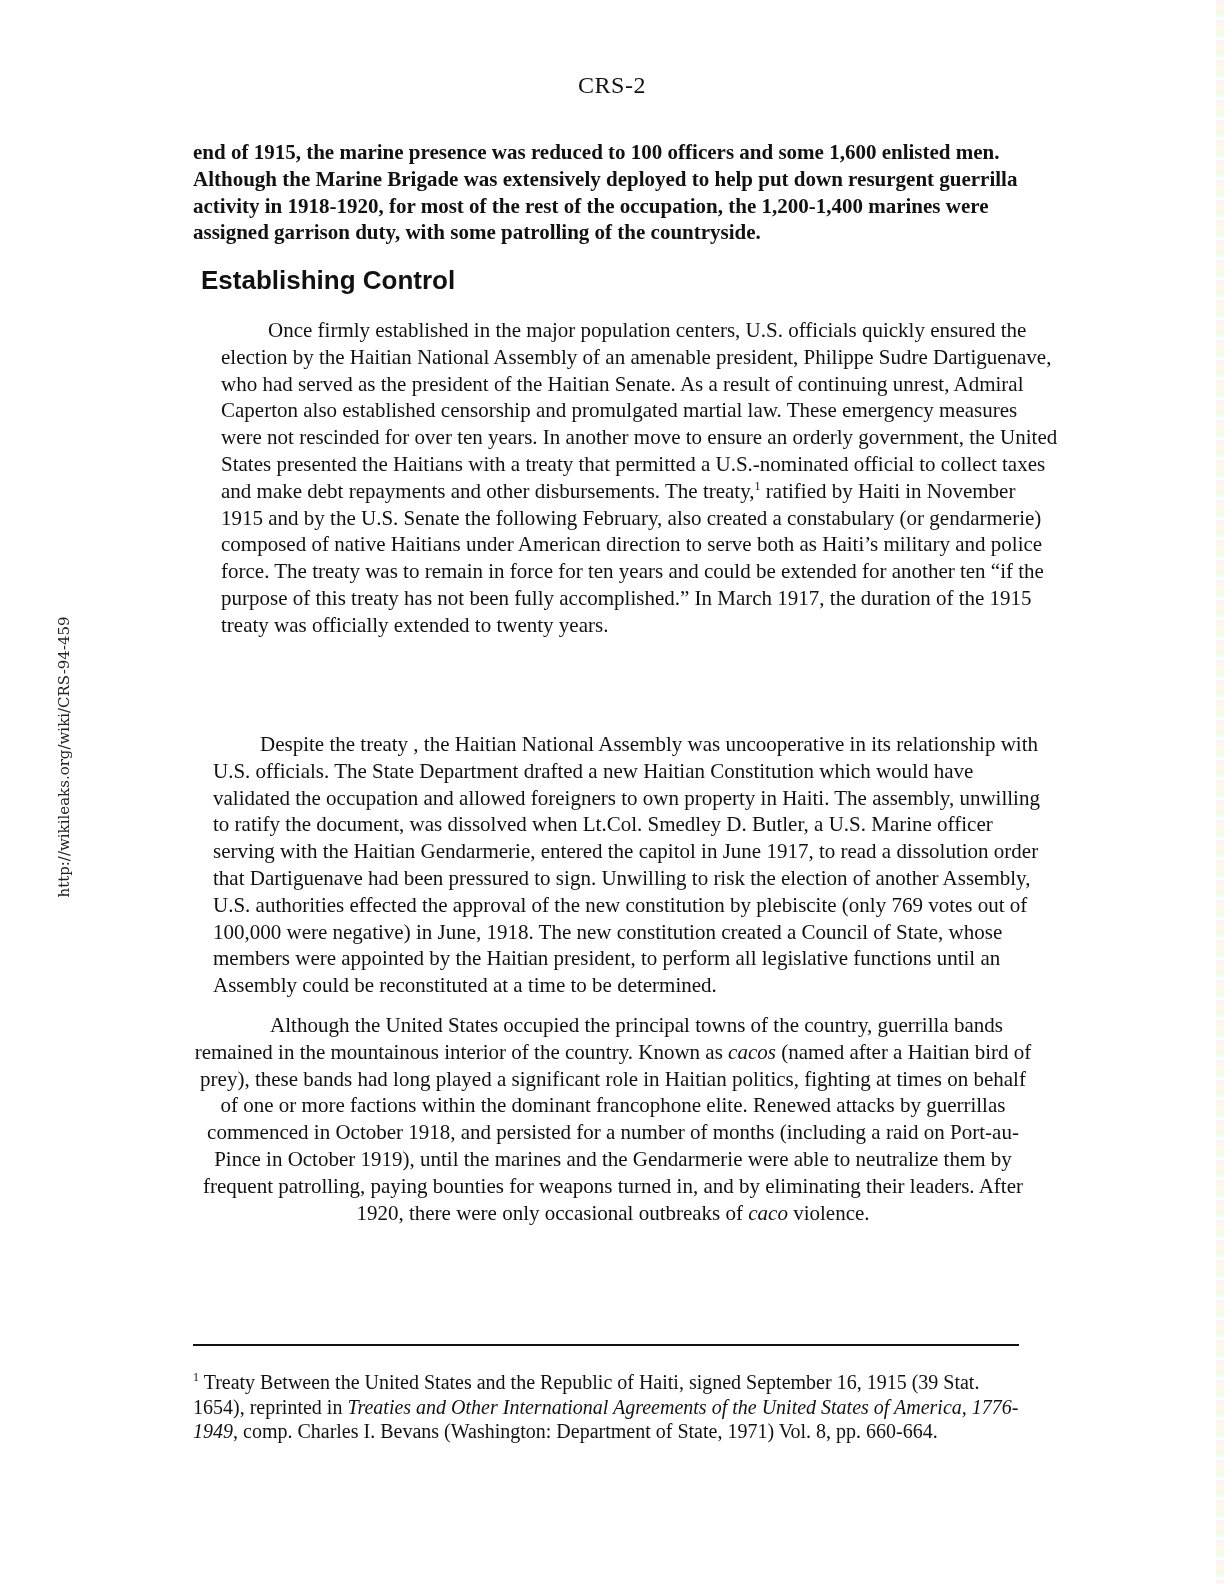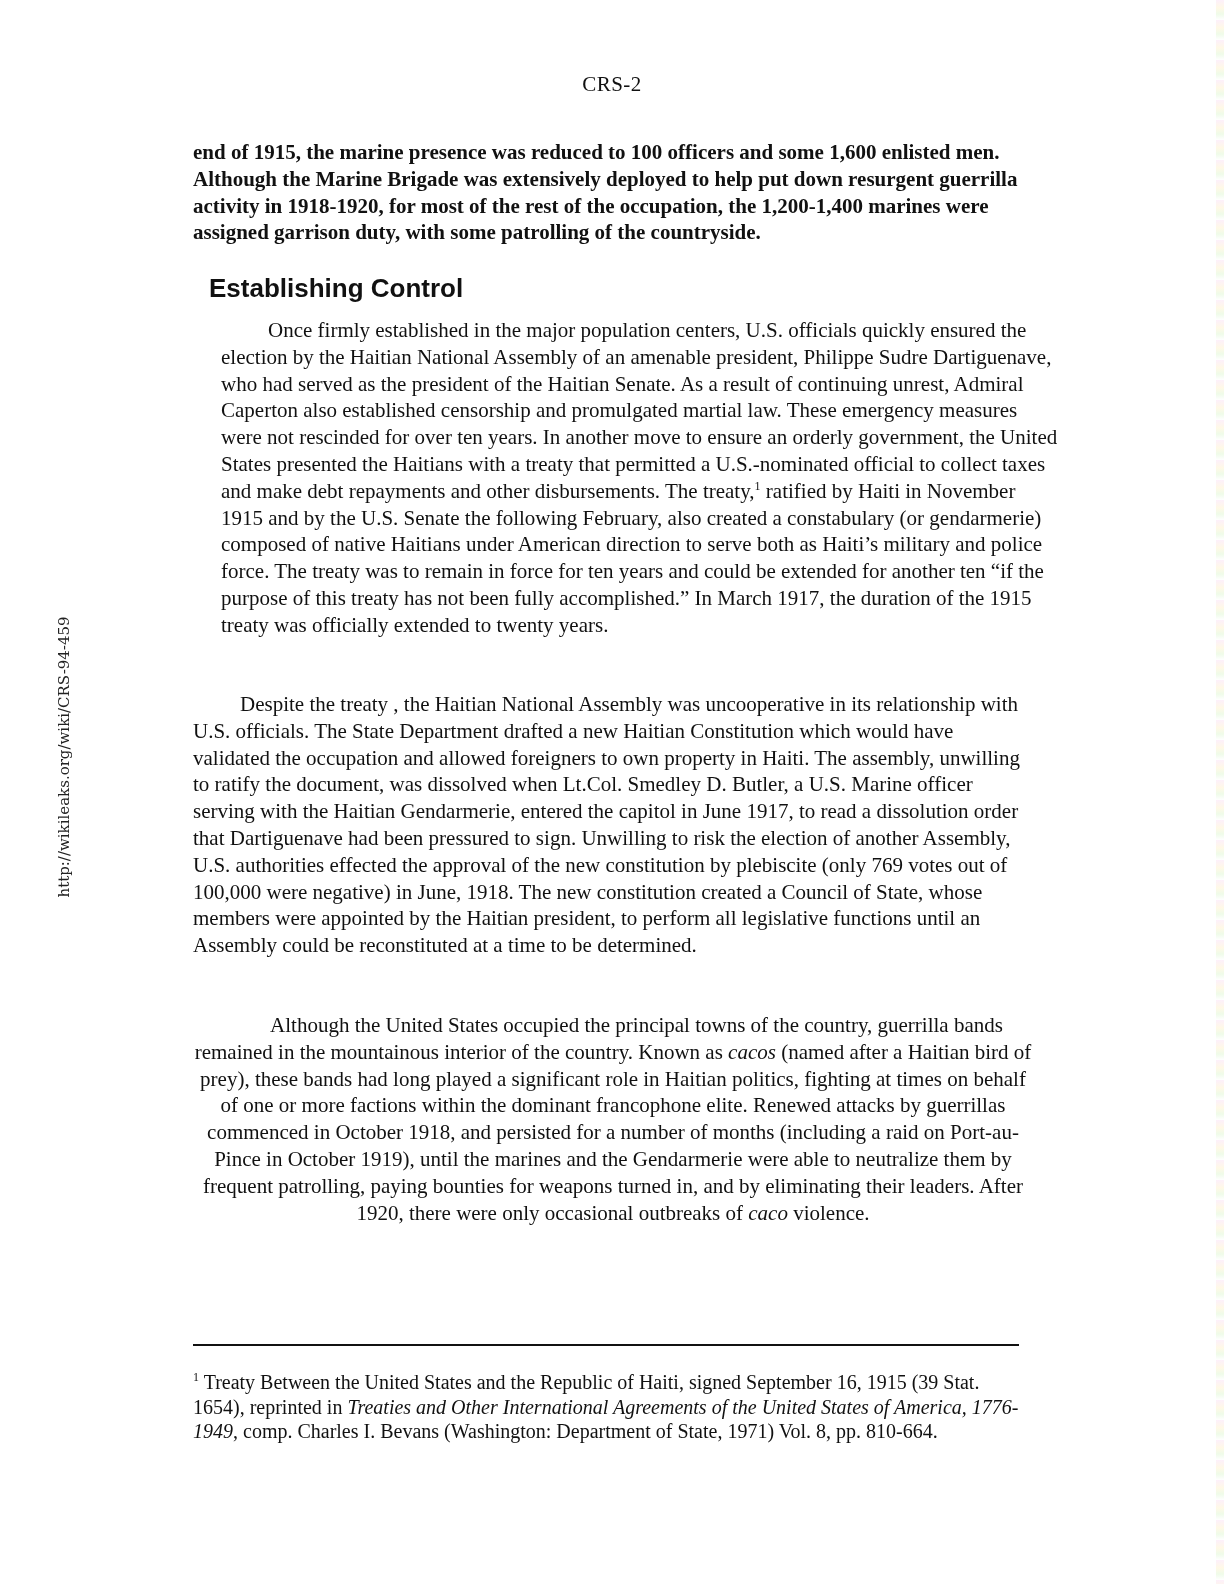--- a/index.html
+++ b/index.html
@@ -1,37 +1,37 @@
 <!DOCTYPE html>
 <html><head>
   <meta charset="utf-8">
   <style>
     html, body { margin: 0; padding: 0; background: #ffffff; }
     body { width: 1224px; height: 1584px; position: relative; overflow: hidden; color: #111; }
     .page-header {
       position: absolute; top: 72px; left: 0; width: 1224px; text-align: center;
-      font-family: "Liberation Serif", serif; font-size: 21px; letter-spacing: 0.5px;
+      font-family: "Liberation Serif", serif; font-size: 24px; letter-spacing: 0.5px;
     }
     .side-url {
       position: absolute; left: 64px; top: 757px;
       transform: translate(-50%, -50%) rotate(-90deg);
       font-family: "DejaVu Serif", serif; font-size: 15px; white-space: nowrap; color: #222;
     }
     .content {
       position: absolute; left: 193px; width: 840px;
       font-family: "Liberation Serif", serif; font-size: 21px; line-height: 26.8px;
     }
     .content p { margin: 0; }
     .p0 { top: 139px; font-weight: bold; }
     .heading {
-      position: absolute; left: 193px; top: 257px; margin: 16px;
+      position: absolute; left: 193px; top: 257px; margin: 8px;
       font-family: "Liberation Sans", sans-serif; font-weight: bold; font-size: 26px;
     }
     .p1 { top: 317px; margin-left: 28px; }
-    .p2 { top: 691px; }
+    .p2 { top: 731px; margin-left: 20px; }
     .p3 { top: 1012px; text-align: center; }
     .indent { text-indent: 47px; }
     .footnote-rule {
       position: absolute; left: 193px; top: 1344px; width: 826px; height: 0;
       border-top: 2px solid #111;
     }
     .footnote {
       position: absolute; left: 193px; top: 1370px; width: 840px;
       font-family: "Liberation Serif", serif; font-size: 20px; line-height: 24.5px;
     }
@@ -62,16 +62,16 @@
   <p class="indent">Despite the treaty , the Haitian   National Assembly  was   uncooperative in its relationship with U.S. officials.  The State Department drafted a new Haitian Constitution which would have validated  the occupation and allowed foreigners to own property in Haiti.  The  assembly, unwilling  to ratify the document, was dissolved when Lt.Col. Smedley D. Butler, a U.S. Marine officer serving with the Haitian Gendarmerie, entered the capitol in June 1917, to read a dissolution order that Dartiguenave had been pressured to sign.  Unwilling to risk the election of another Assembly, U.S. authorities effected the approval of the new constitution by   plebiscite (only  769 votes out of 100,000 were negative) in June, 1918.  The new constitution created a Council of State, whose members were appointed by the Haitian president, to perform all legislative functions until an Assembly could be reconstituted at a time to be determined.</p>
 </div>
 
 <div class="content p3">
   <p class="indent"><span>Although the United States occupied the  principal towns of the country, guerrilla bands remained in the mountainous interior of the country.  Known as </span><em>cacos</em><span> (named after a Haitian bird of prey), these bands had long played a significant role in Haitian politics, fighting at times on behalf of one or more factions within the dominant francophone elite.  Renewed attacks by guerrillas commenced in October 1918, and persisted for a number of months (including a raid on Port-au-Pince in October 1919), until the marines and the Gendarmerie were able to neutralize them by  frequent patrolling, paying bounties for weapons turned in, and by   eliminating  their leaders.  After 1920, there were only occasional outbreaks of </span><em>caco</em><span> violence.</span></p>
 </div>
 
 <div class="footnote-rule"></div>
 
 <div class="footnote">
-  <sup>1</sup><span> Treaty Between the United States and the Republic of Haiti, signed September 16, 1915 (39 Stat. 1654), reprinted in </span><em>Treaties and Other International Agreements of the United States of America, 1776-1949</em><span>, comp. Charles I. Bevans (Washington: Department of State, 1971) Vol. 8, pp. 810-664.</span>
+  <sup>1</sup><span> Treaty Between the United States and the Republic of Haiti, signed September 16, 1915 (39 Stat. 1654), reprinted in </span><em>Treaties and Other International Agreements of the United States of America, 1776-1949</em><span>, comp. Charles I. Bevans (Washington: Department of State, 1971) Vol. 8, pp. 660-664.</span>
 </div>
 
 <div class="right-edge"></div>
 
 </body></html>

